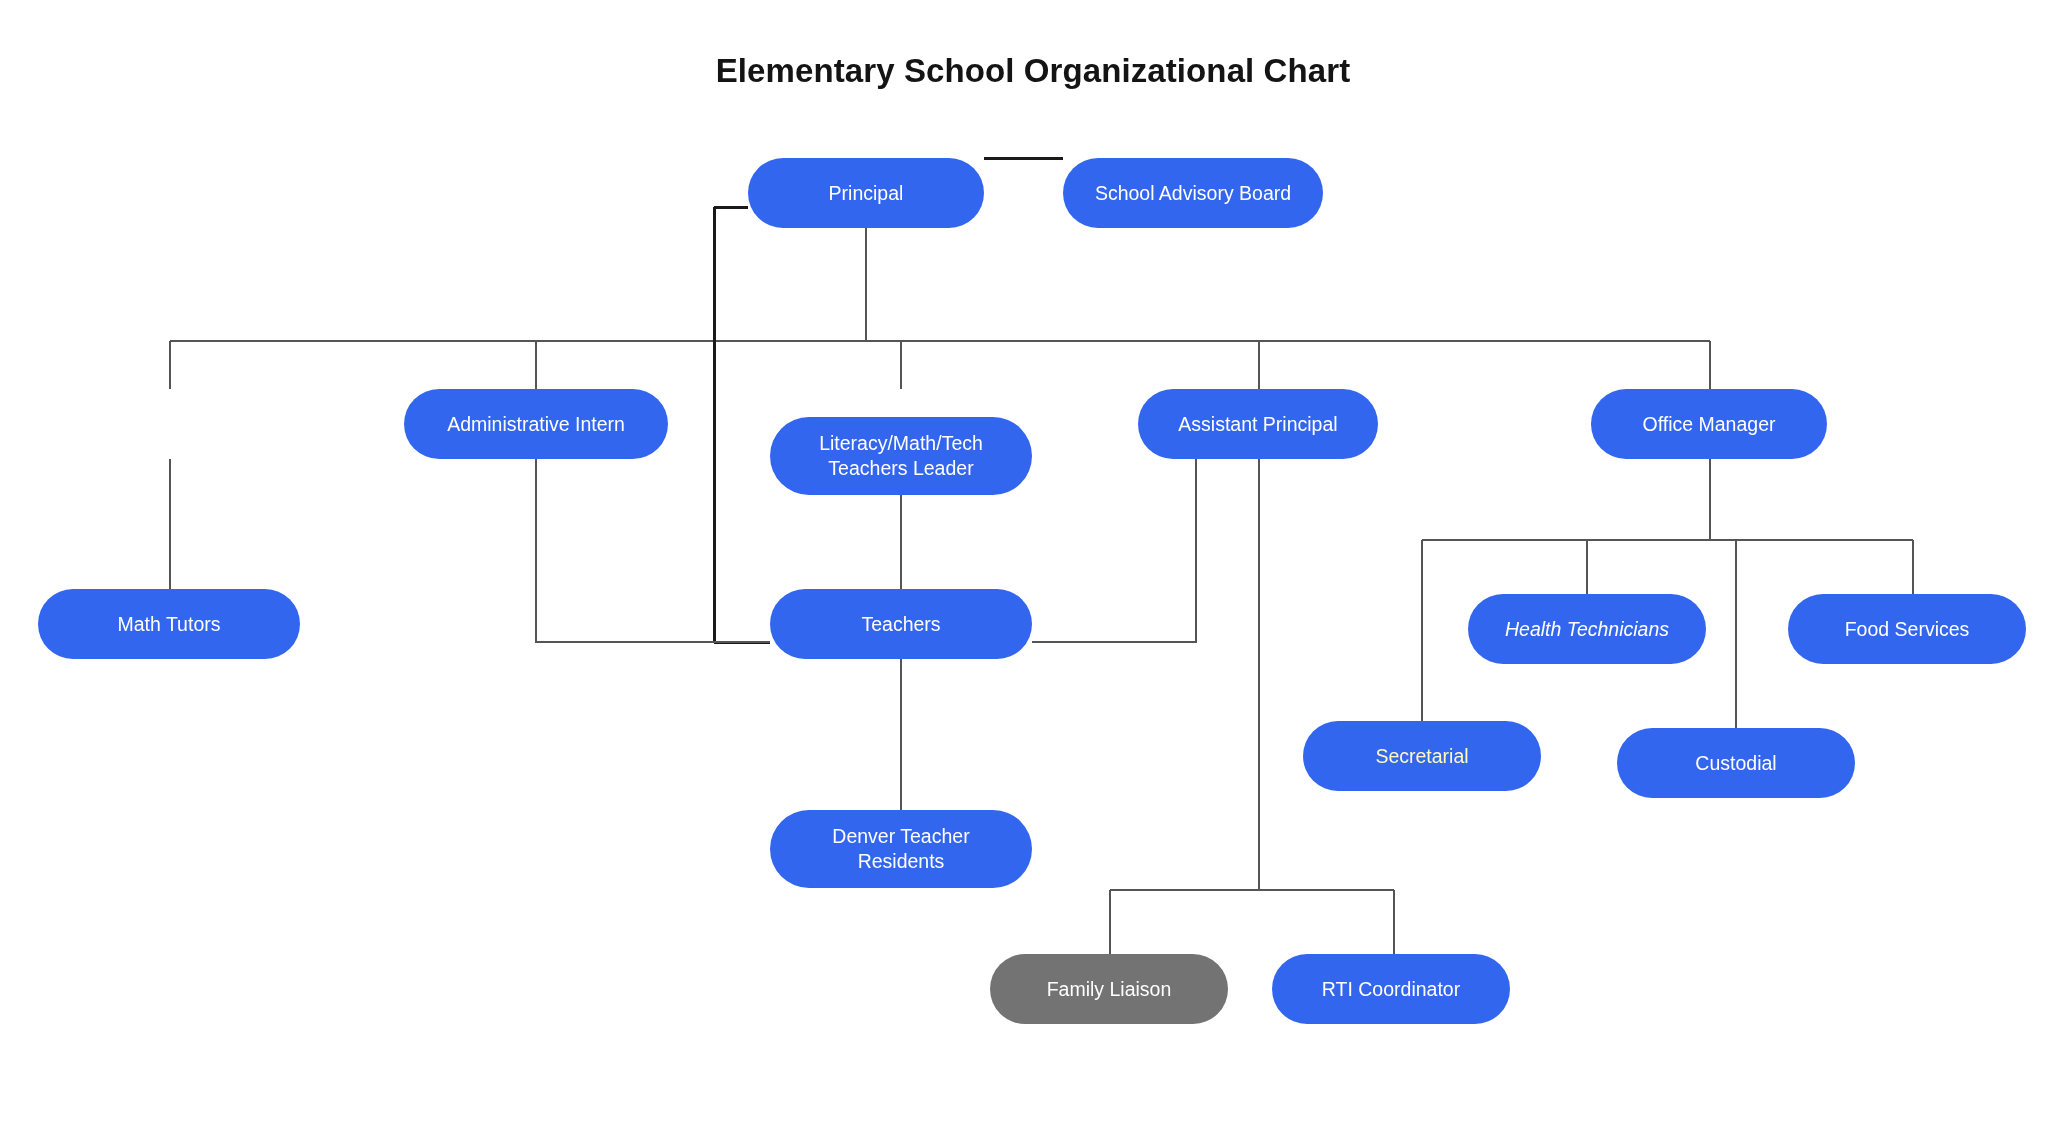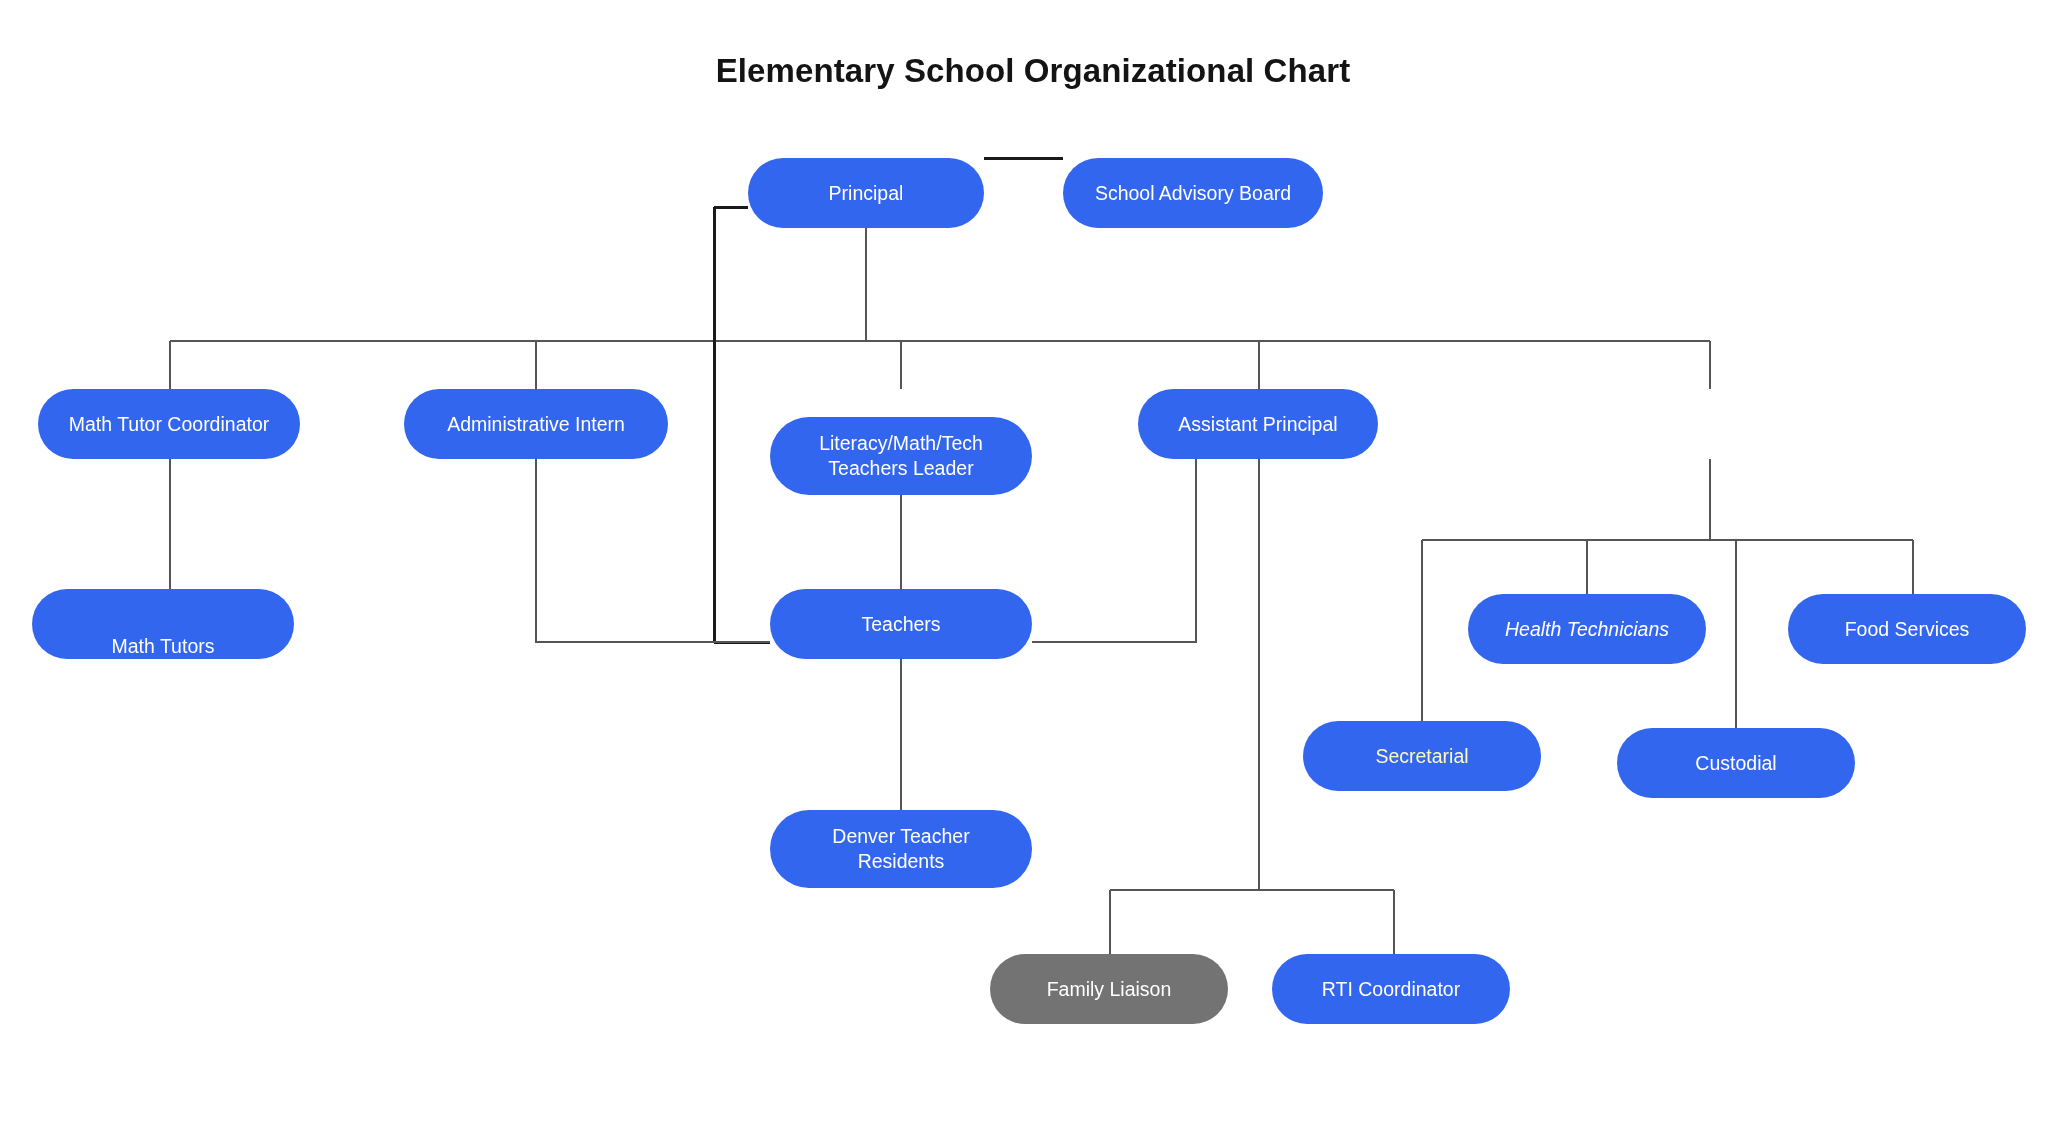--- a/index.html
+++ b/index.html
@@ -85,26 +85,26 @@
       <polyline points="1710,459 1710,540" fill="none" stroke="#555555" stroke-width="2" stroke-linecap="butt" stroke-linejoin="miter"></polyline>
       <polyline points="1422,540 1913,540" fill="none" stroke="#555555" stroke-width="2" stroke-linecap="butt" stroke-linejoin="miter"></polyline>
       <polyline points="1422,540 1422,721" fill="none" stroke="#555555" stroke-width="2" stroke-linecap="butt" stroke-linejoin="miter"></polyline>
       <polyline points="1587,540 1587,594" fill="none" stroke="#555555" stroke-width="2" stroke-linecap="butt" stroke-linejoin="miter"></polyline>
       <polyline points="1736,540 1736,728" fill="none" stroke="#555555" stroke-width="2" stroke-linecap="butt" stroke-linejoin="miter"></polyline>
       <polyline points="1913,540 1913,594" fill="none" stroke="#555555" stroke-width="2" stroke-linecap="butt" stroke-linejoin="miter"></polyline>
     </svg>
 
 <div class="node" style="left: 748px; top: 158px; width: 236px; height: 70px; background: rgb(51, 102, 238); color: rgb(255, 255, 255);"><span>Principal</span></div>
     <div class="node" style="left: 1063px; top: 158px; width: 260px; height: 70px; background: rgb(51, 102, 238); color: rgb(255, 255, 255);"><span>School Advisory Board</span></div>
-    <div class="node" style="left: 38px; top: 389px; width: 262px; height: 70px; background: rgb(51, 102, 238); color: rgb(255, 255, 255);"><span>Math Tutor Coordinator</span></div>
     <div class="node" style="left: 404px; top: 389px; width: 264px; height: 70px; background: rgb(51, 102, 238); color: rgb(255, 255, 255);"><span>Administrative Intern</span></div>
     <div class="node" style="left: 770px; top: 389px; width: 262px; height: 78px; background: rgb(51, 102, 238); color: rgb(255, 255, 255); margin-top: 28px;"><span>Literacy/Math/Tech
 Teachers Leader</span></div>
     <div class="node" style="left: 1138px; top: 389px; width: 240px; height: 70px; background: rgb(51, 102, 238); color: rgb(255, 255, 255);"><span>Assistant Principal</span></div>
-    <div class="node" style="left: 32px; top: 589px; width: 262px; height: 70px; background: rgb(51, 102, 238); color: rgb(255, 255, 255); align-items: flex-end;"><span>Math Tutors</span></div>
+    <div class="node" style="left: 1591px; top: 389px; width: 236px; height: 70px; background: rgb(51, 102, 238); color: rgb(255, 255, 255);"><span>Office Manager</span></div>
+    <div class="node" style="left: 38px; top: 589px; width: 262px; height: 70px; background: rgb(51, 102, 238); color: rgb(255, 255, 255);"><span>Math Tutors</span></div>
     <div class="node" style="left: 770px; top: 589px; width: 262px; height: 70px; background: rgb(51, 102, 238); color: rgb(255, 255, 255);"><span>Teachers</span></div>
     <div class="node" style="left: 1468px; top: 594px; width: 238px; height: 70px; background: rgb(51, 102, 238); color: rgb(255, 255, 255); font-style: italic;"><span>Health Technicians</span></div>
     <div class="node" style="left: 1788px; top: 594px; width: 238px; height: 70px; background: rgb(51, 102, 238); color: rgb(255, 255, 255);"><span>Food Services</span></div>
     <div class="node" style="left: 1303px; top: 721px; width: 238px; height: 70px; background: rgb(51, 102, 238); color: #fef9c3;"><span>Secretarial</span></div>
     <div class="node" style="left: 1617px; top: 728px; width: 238px; height: 70px; background: rgb(51, 102, 238); color: rgb(255, 255, 255);"><span>Custodial</span></div>
     <div class="node" style="left: 770px; top: 810px; width: 262px; height: 78px; background: rgb(51, 102, 238); color: rgb(255, 255, 255); text-align: center;"><span>Denver Teacher
 Residents</span></div>
     <div class="node" style="left: 990px; top: 954px; width: 238px; height: 70px; background: #737373; color: rgb(255, 255, 255);"><span>Family Liaison</span></div>
     <div class="node" style="left: 1272px; top: 954px; width: 238px; height: 70px; background: rgb(51, 102, 238); color: rgb(255, 255, 255);"><span>RTI Coordinator</span></div>
   </div>

